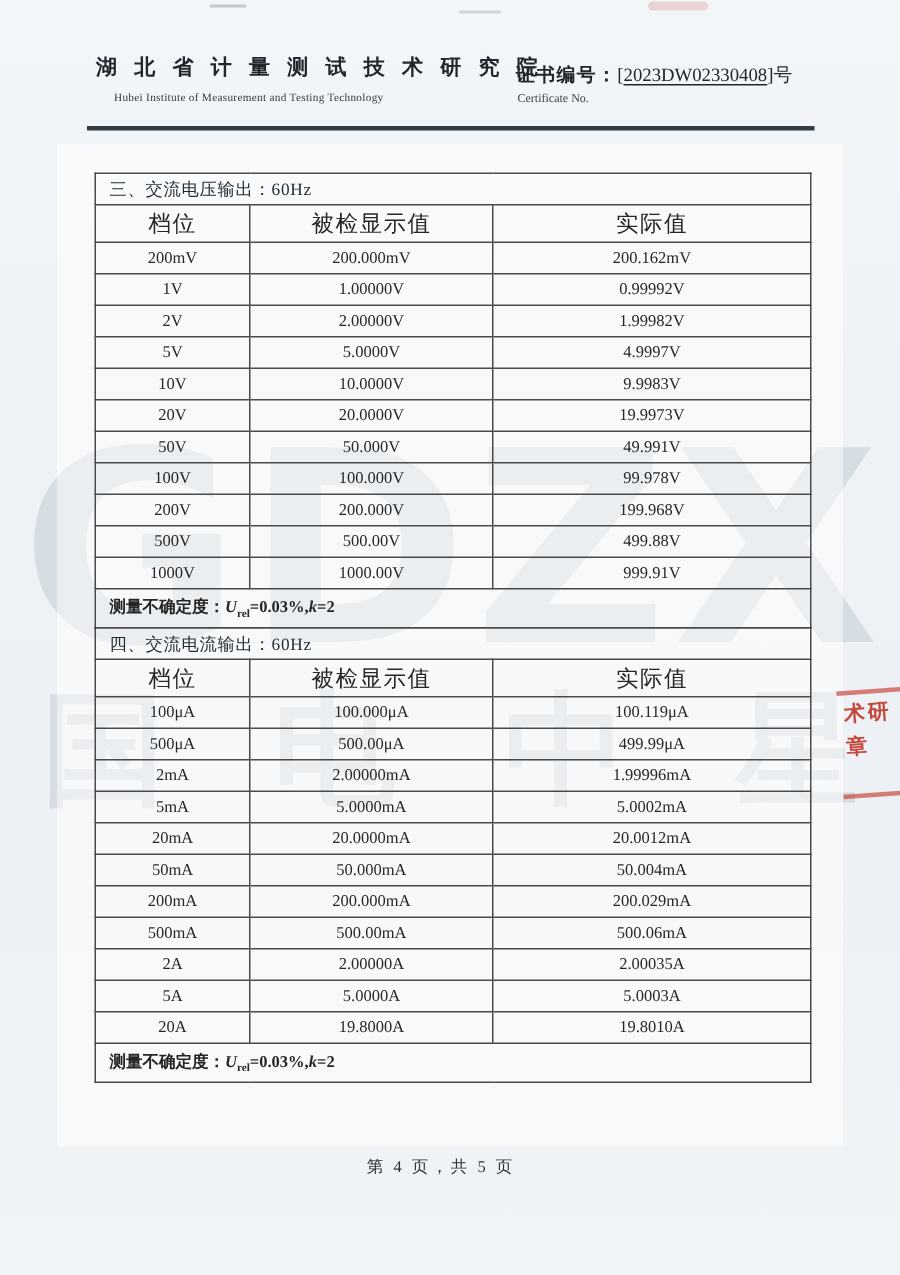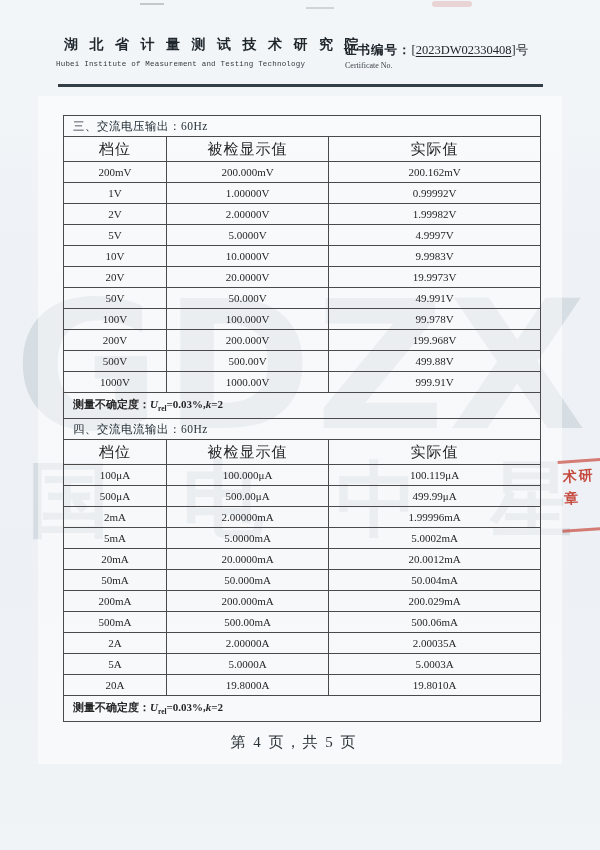--- a/index.html
+++ b/index.html
@@ -19,22 +19,22 @@
     position:absolute;left:38px;top:96px;width:524px;height:668px;
     background:rgba(255,255,255,0.5);
   }
   
   .hdr-cn{
     position:absolute;left:64px;top:36px;
     font-size:14px;font-weight:bold;letter-spacing:4px;
     color:#1f262c;white-space:nowrap;
   }
   .hdr-en{
-    position:absolute;left:56px;top:60px;
-    font-size:7.5px;color:#343c42;letter-spacing:.2px;font-family:Liberation Mono, monospace;
+    position:absolute;left:76px;top:60px;
+    font-size:7.5px;color:#343c42;letter-spacing:.2px;
   }
   .cert-line{
     position:absolute;left:344px;top:42px;
     font-size:12.5px;color:#20272d;white-space:nowrap;
   }
   .cert-line .lbl{font-weight:bold;letter-spacing:1px;}
   .cert-line .num{text-decoration:underline;text-underline-offset:2px;}
   .cert-en{
     position:absolute;left:345px;top:61px;
     font-size:8px;color:#3a4248;font-family:Liberation Serif, serif;
@@ -87,22 +87,22 @@
     opacity:.92;z-index:2;letter-spacing:2px;
   }
   .smudge-red{
     position:absolute;left:432px;top:1px;width:40px;height:6px;
     background:rgba(196,58,45,.18);border-radius:3px;z-index:2;
   }
   .mark-a{position:absolute;left:140px;top:3px;width:24px;height:2px;background:rgba(55,65,75,.25);}
   .mark-b{position:absolute;left:306px;top:7px;width:28px;height:2px;background:rgba(55,65,75,.18);}
   
   .footer{
-    position:absolute;left:0;top:733px;width:588px;
-    text-align:center;font-size:15px;letter-spacing:2px;color:#2b3238;
+    position:absolute;left:0;top:770px;width:588px;
+    text-align:center;font-size:11px;letter-spacing:2px;color:#2b3238;
     z-index:1;
   }
 </style>
 </head>
 <body>
 
 <div class="page">
 
   <div class="mark-a"></div>
   <div class="mark-b"></div>

